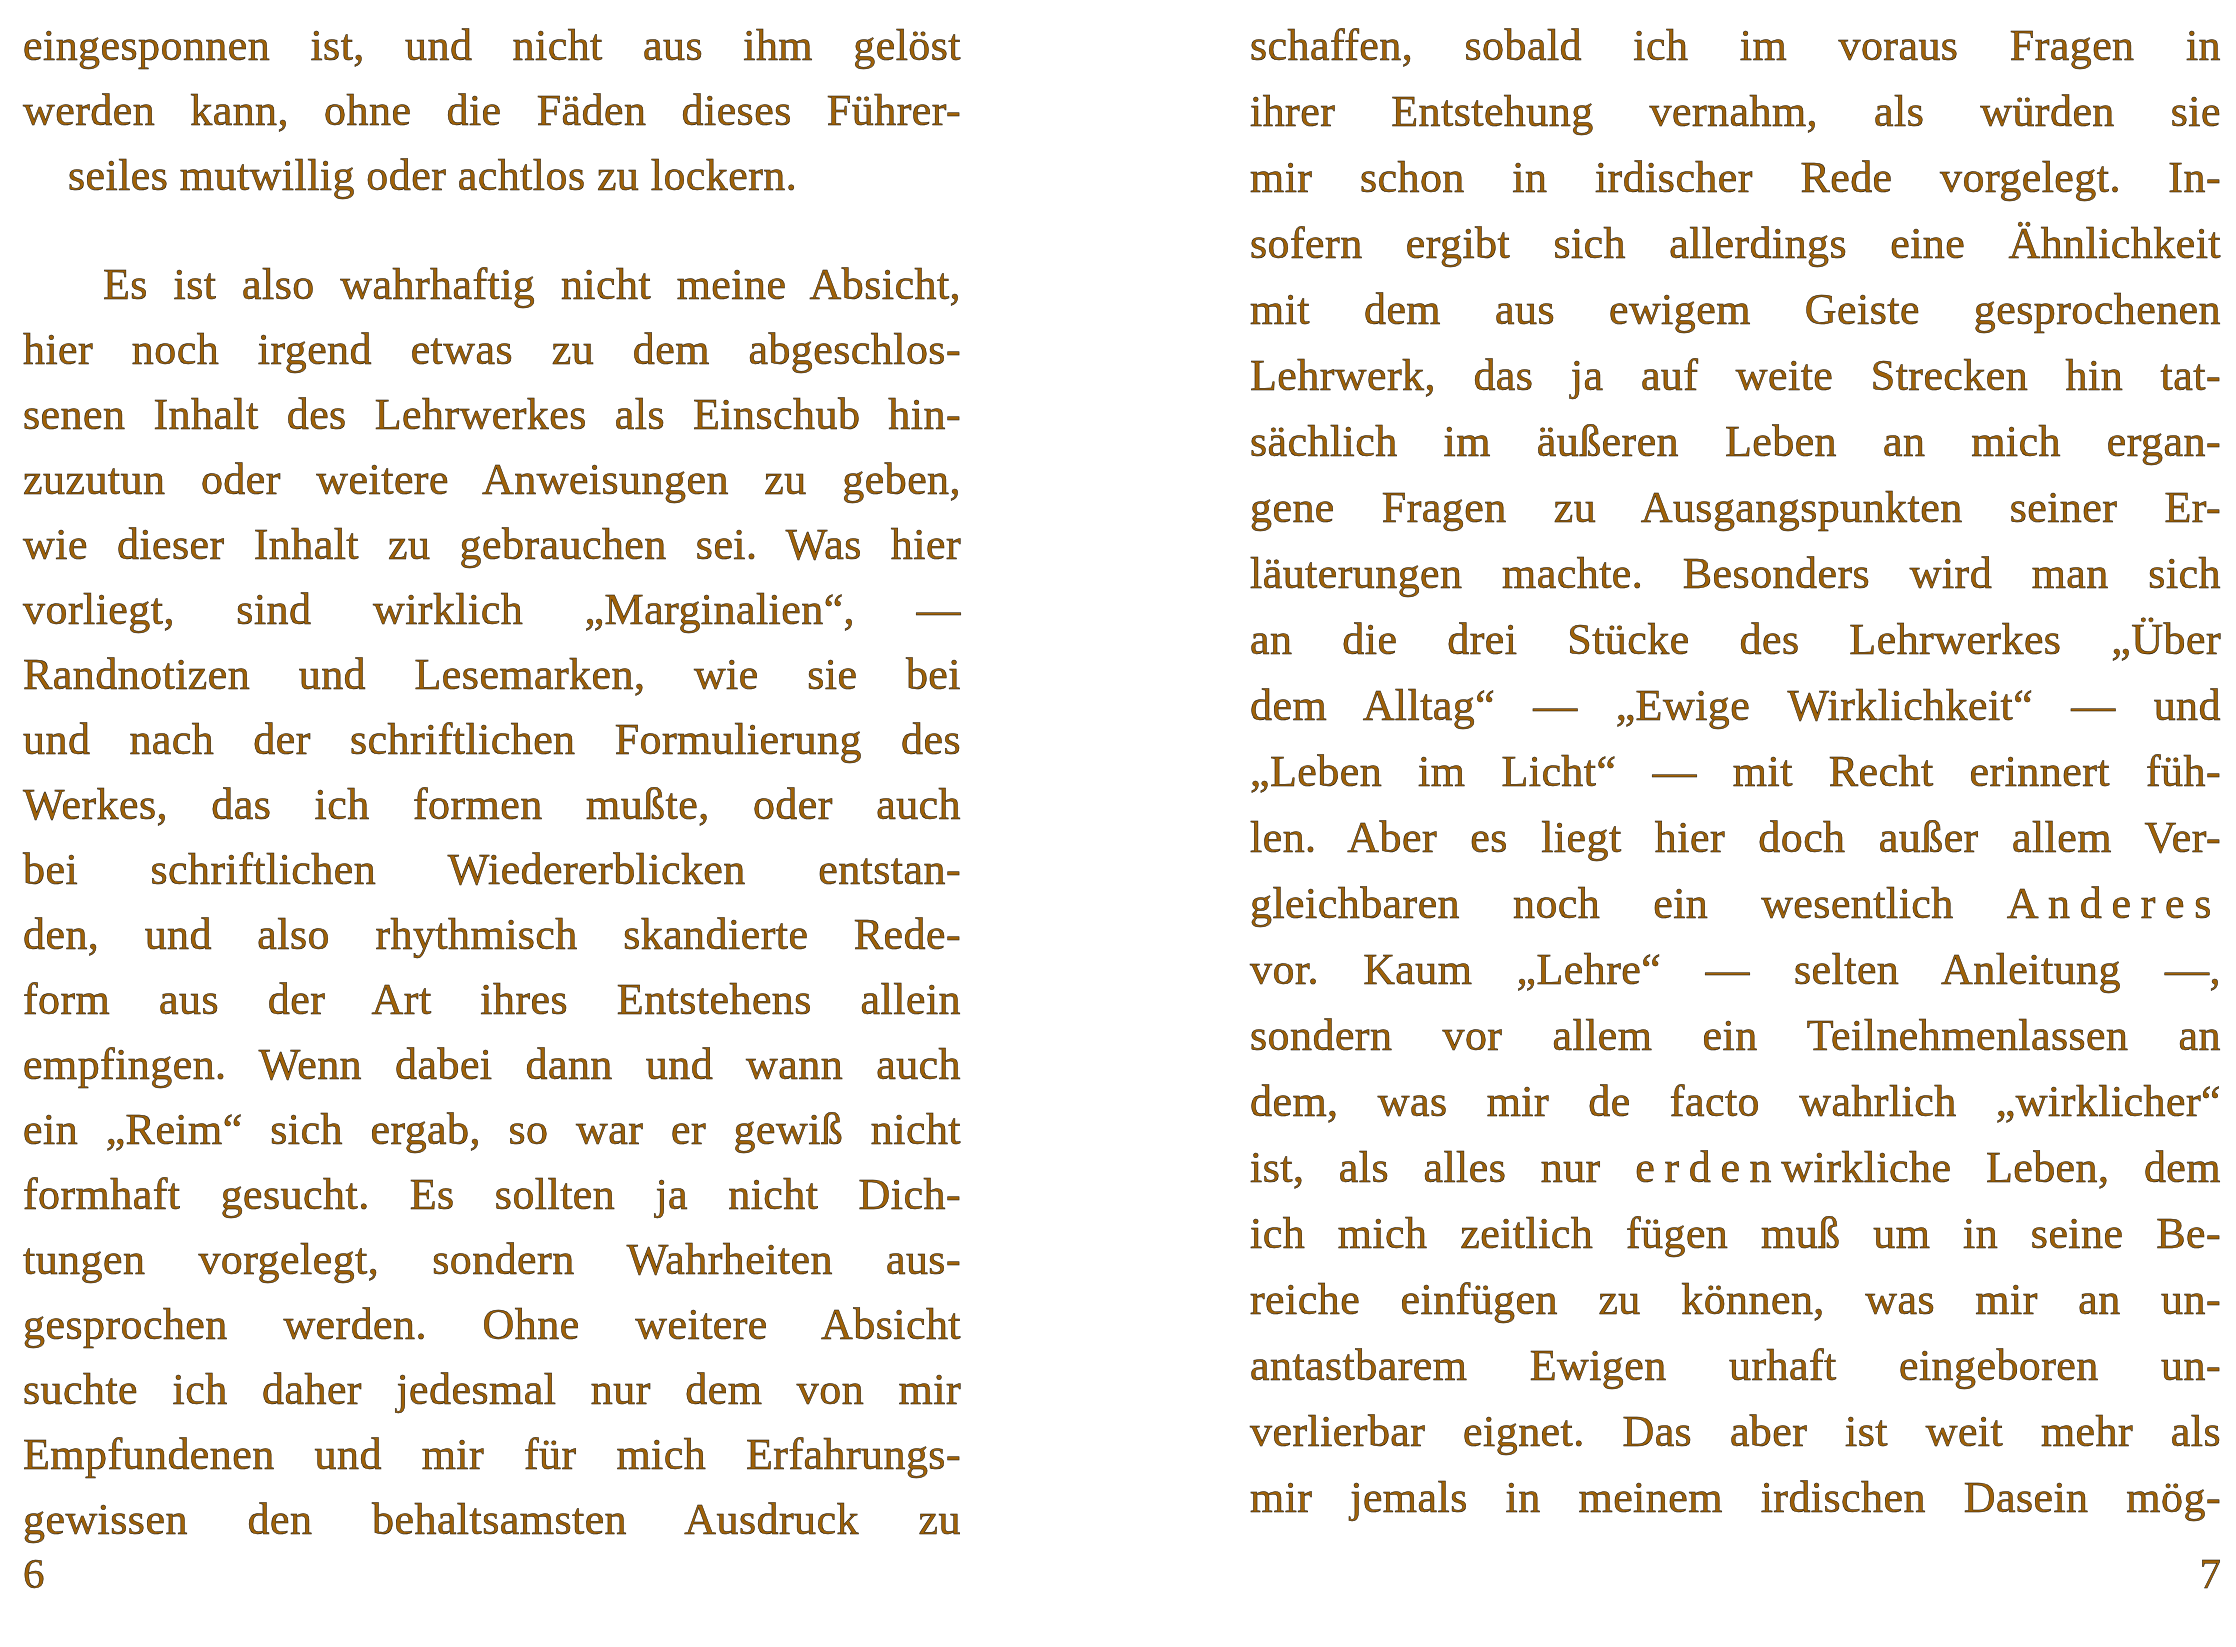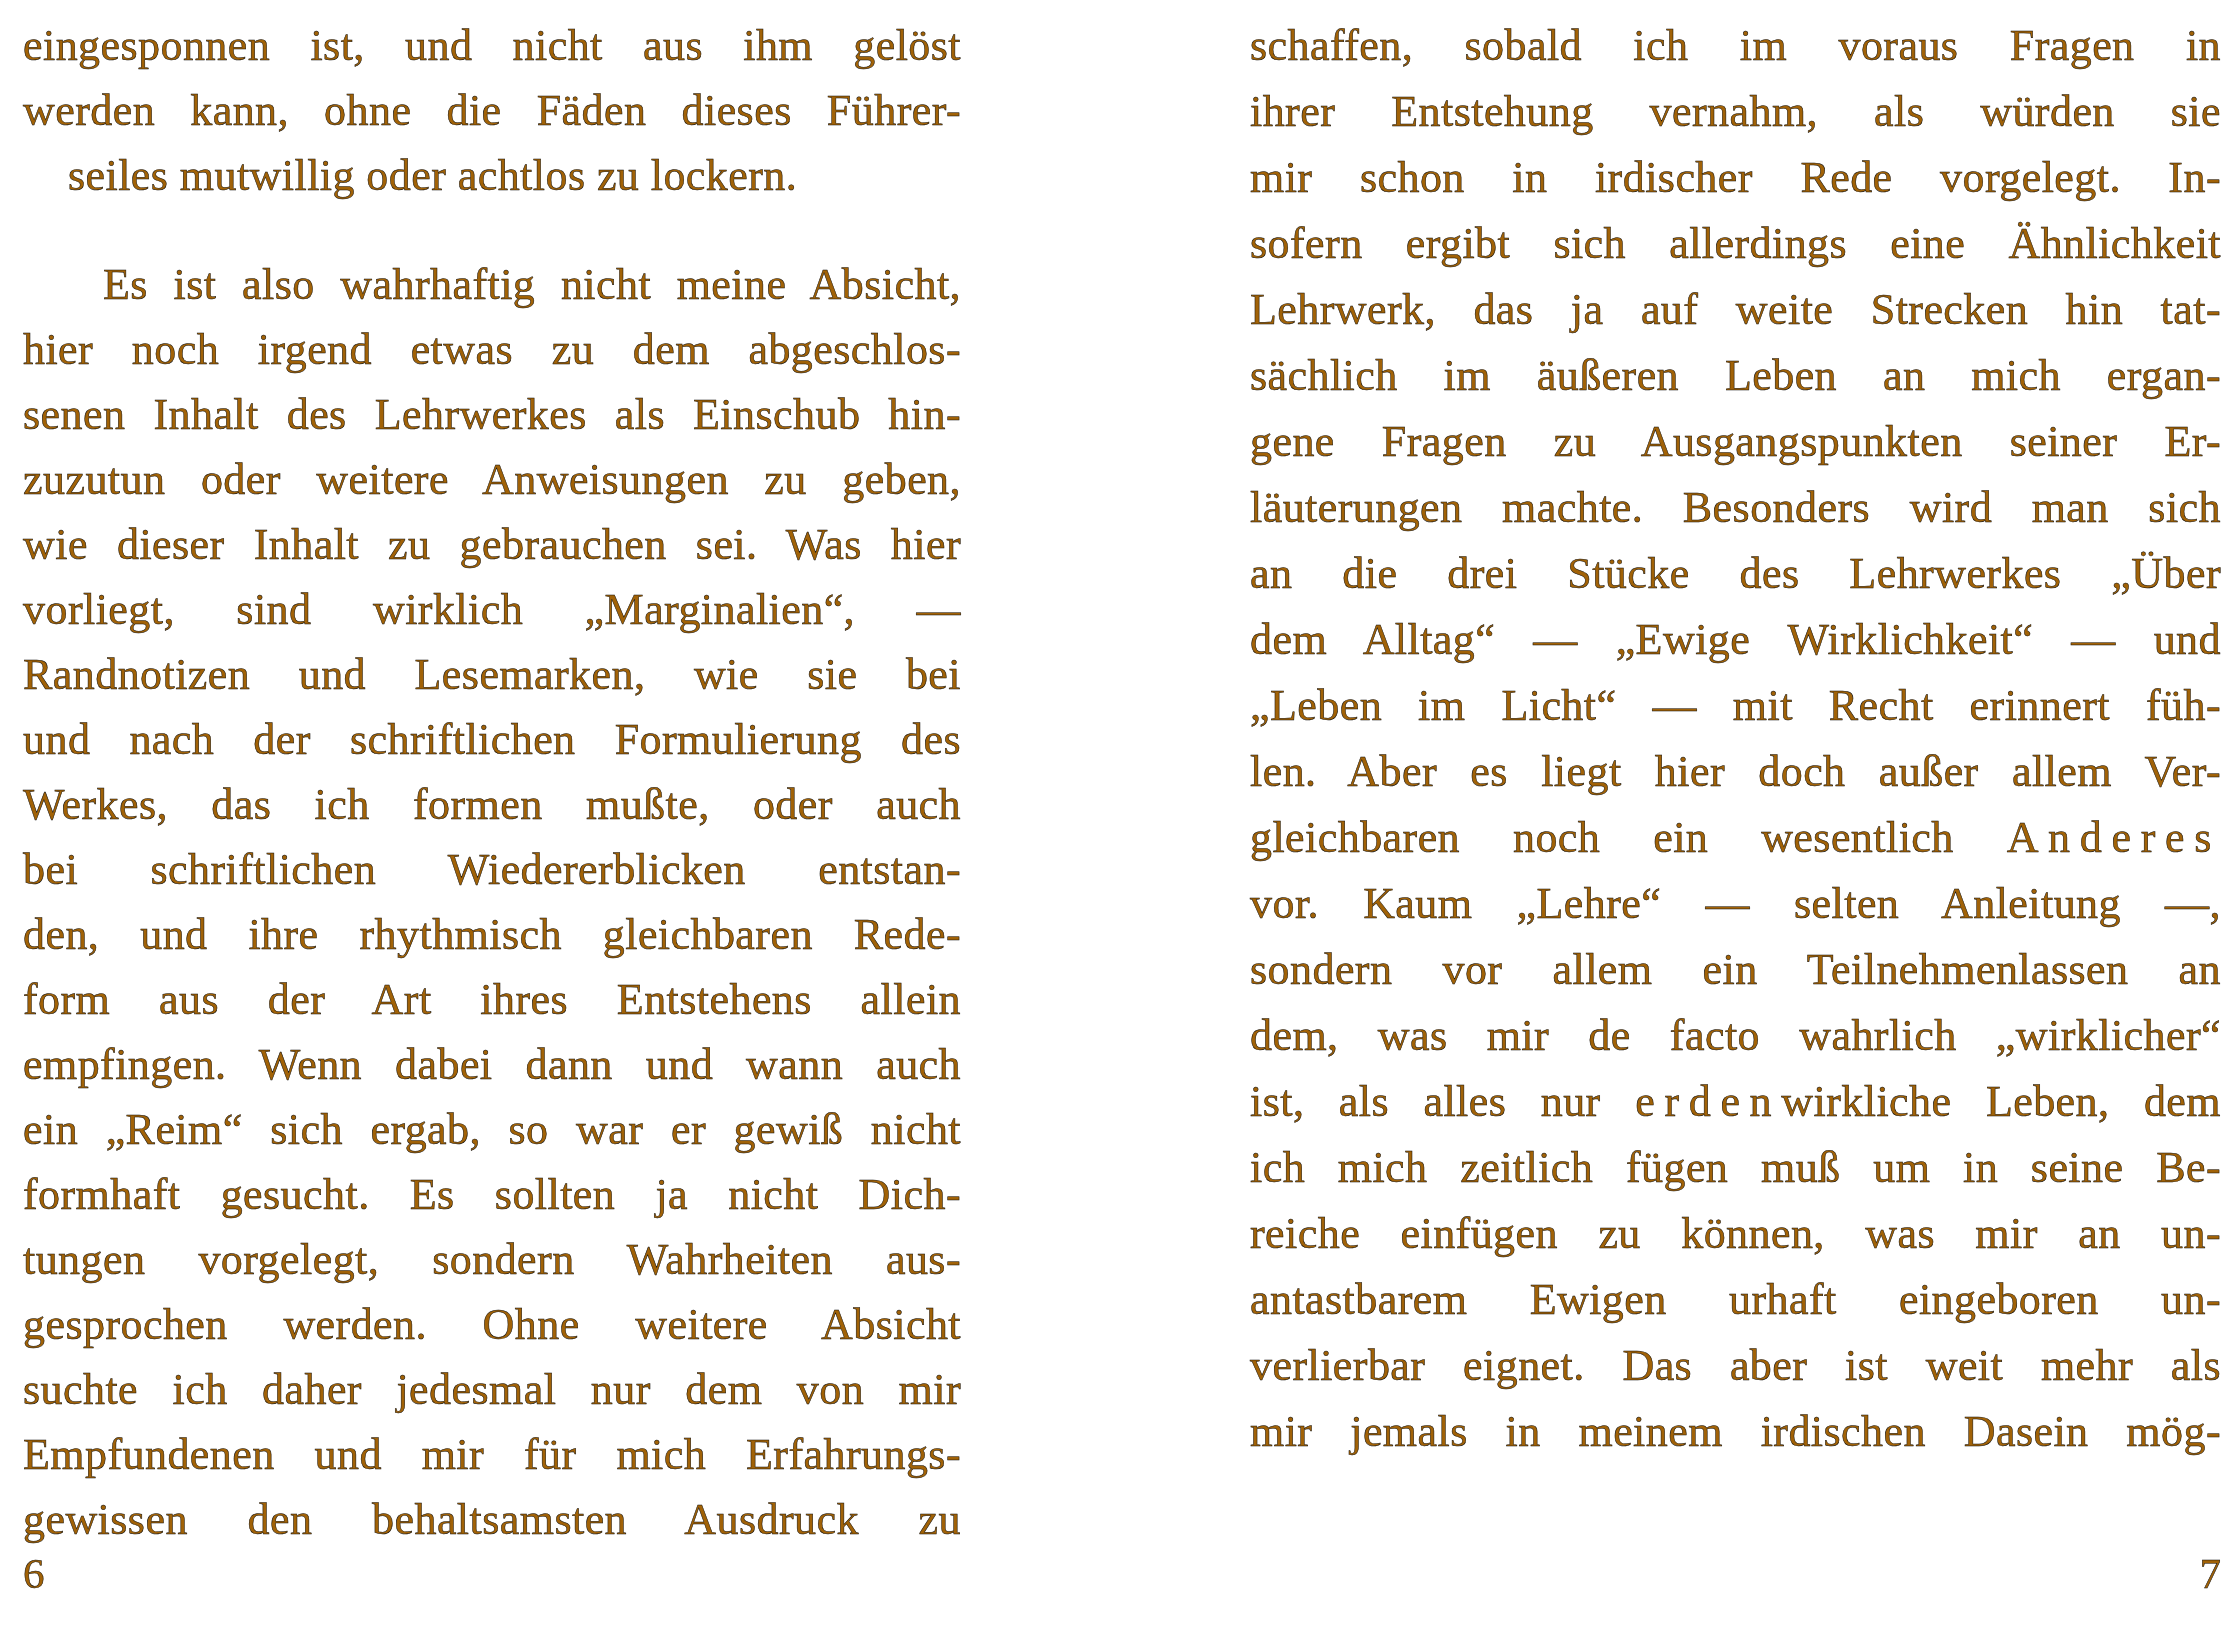--- a/index.html
+++ b/index.html
@@ -55,38 +55,39 @@
         <div class="line indent"><span>Es ist also wahrhaftig nicht meine Absicht,</span></div>
         <div class="line"><span>hier noch irgend etwas zu dem abgeschlos-</span></div>
         <div class="line"><span>senen Inhalt des Lehrwerkes als Einschub hin-</span></div>
         <div class="line"><span>zuzutun oder weitere Anweisungen zu geben,</span></div>
         <div class="line"><span>wie dieser Inhalt zu gebrauchen sei. Was hier</span></div>
         <div class="line"><span>vorliegt, sind wirklich „Marginalien“, —</span></div>
         <div class="line"><span>Randnotizen und Lesemarken, wie sie bei</span></div>
         <div class="line"><span>und nach der schriftlichen Formulierung des</span></div>
         <div class="line"><span>Werkes, das ich formen mußte, oder auch</span></div>
         <div class="line"><span>bei schriftlichen Wiedererblicken entstan-</span></div>
-        <div class="line"><span>den, und ihre rhythmisch gleichbaren Rede-</span></div>
+        <div class="line"><span>den, und also rhythmisch skandierte Rede-</span></div>
         <div class="line"><span>form aus der Art ihres Entstehens allein</span></div>
         <div class="line"><span>empfingen. Wenn dabei dann und wann auch</span></div>
         <div class="line"><span>ein „Reim“ sich ergab, so war er gewiß nicht</span></div>
         <div class="line"><span>formhaft gesucht. Es sollten ja nicht Dich-</span></div>
         <div class="line"><span>tungen vorgelegt, sondern Wahrheiten aus-</span></div>
         <div class="line"><span>gesprochen werden. Ohne weitere Absicht</span></div>
         <div class="line"><span>suchte ich daher jedesmal nur dem von mir</span></div>
         <div class="line"><span>Empfundenen und mir für mich Erfahrungs-</span></div>
         <div class="line"><span>gewissen den behaltsamsten Ausdruck zu</span></div>
       </div>
     </div>
   <div class="column right">
       <div class="paragraph">
         <div class="line"><span>schaffen, sobald ich im voraus Fragen in</span></div>
         <div class="line"><span>ihrer Entstehung vernahm, als würden sie</span></div>
         <div class="line"><span>mir schon in irdischer Rede vorgelegt. In-</span></div>
         <div class="line"><span>sofern ergibt sich allerdings eine Ähnlichkeit</span></div>
+        <div class="line"><span>mit dem aus ewigem Geiste gesprochenen</span></div>
         <div class="line"><span>Lehrwerk, das ja auf weite Strecken hin tat-</span></div>
         <div class="line"><span>sächlich im äußeren Leben an mich ergan-</span></div>
         <div class="line"><span>gene Fragen zu Ausgangspunkten seiner Er-</span></div>
         <div class="line"><span>läuterungen machte. Besonders wird man sich</span></div>
         <div class="line"><span>an die drei Stücke des Lehrwerkes „Über</span></div>
         <div class="line"><span>dem Alltag“ — „Ewige Wirklichkeit“ — und</span></div>
         <div class="line"><span>„Leben im Licht“ — mit Recht erinnert füh-</span></div>
         <div class="line"><span>len. Aber es liegt hier doch außer allem Ver-</span></div>
         <div class="line"><span>gleichbaren noch ein wesentlich </span><span class="sperr">Anderes</span></div>
         <div class="line"><span>vor. Kaum „Lehre“ — selten Anleitung —,</span></div>

